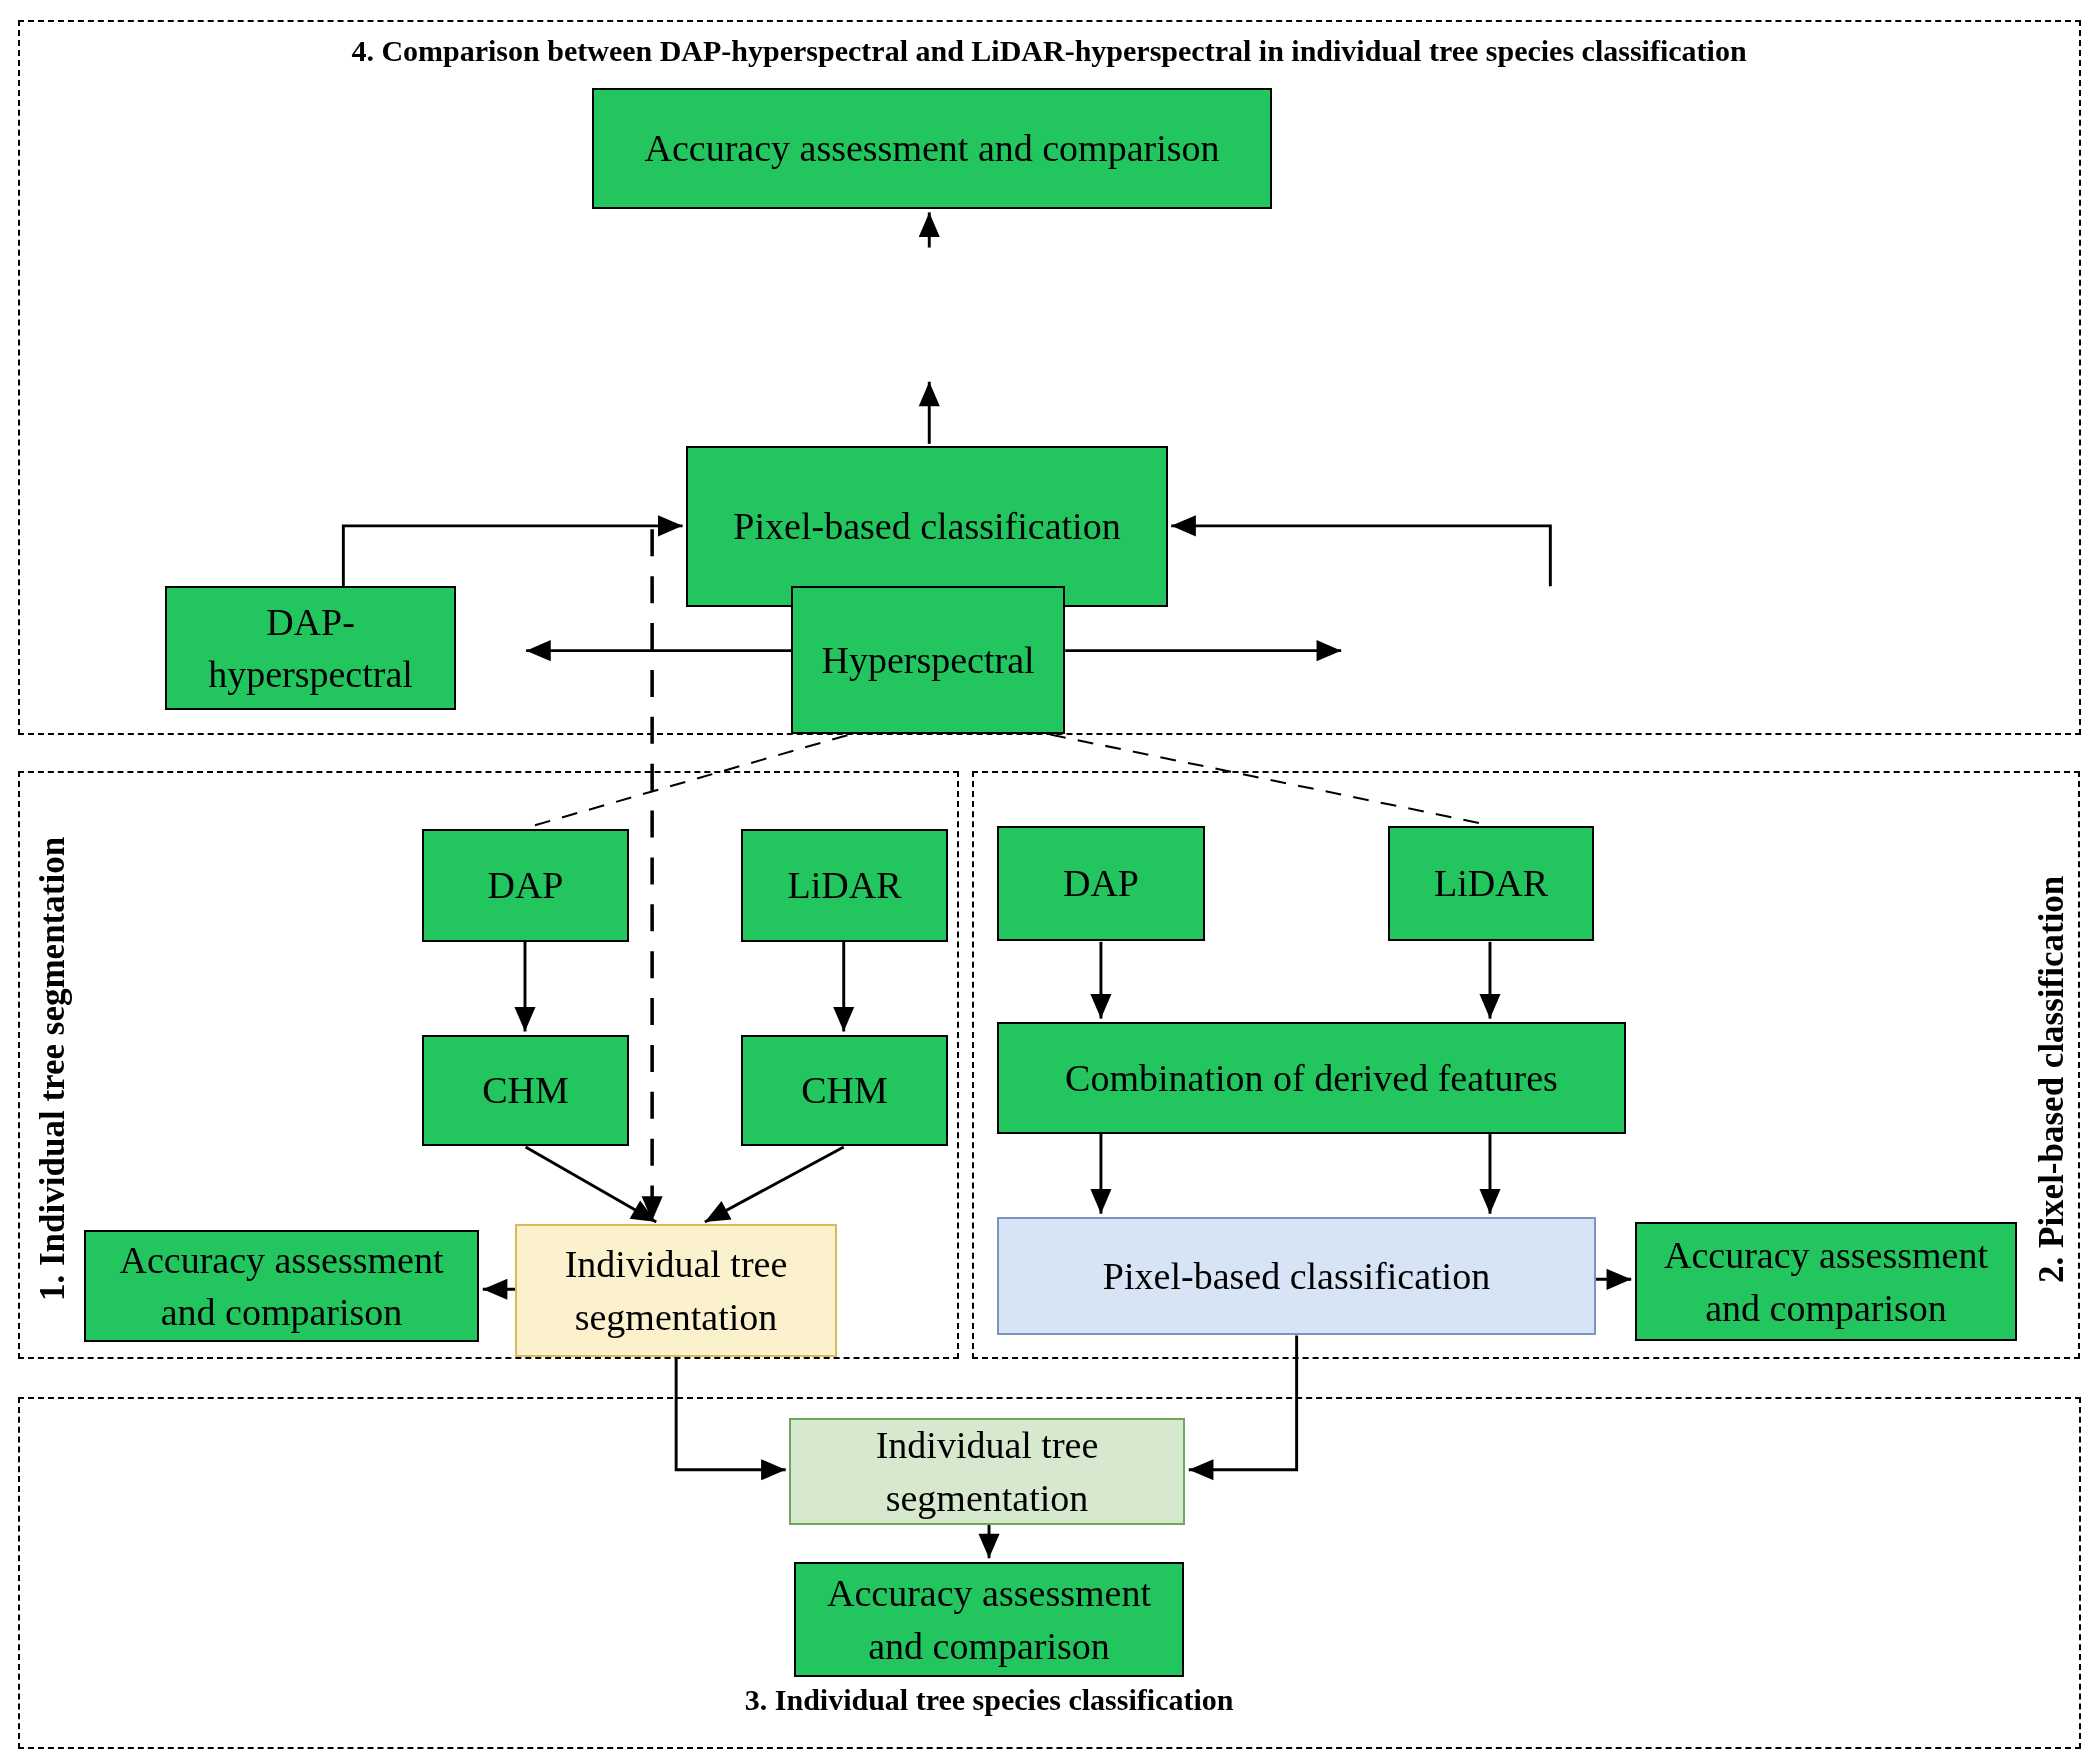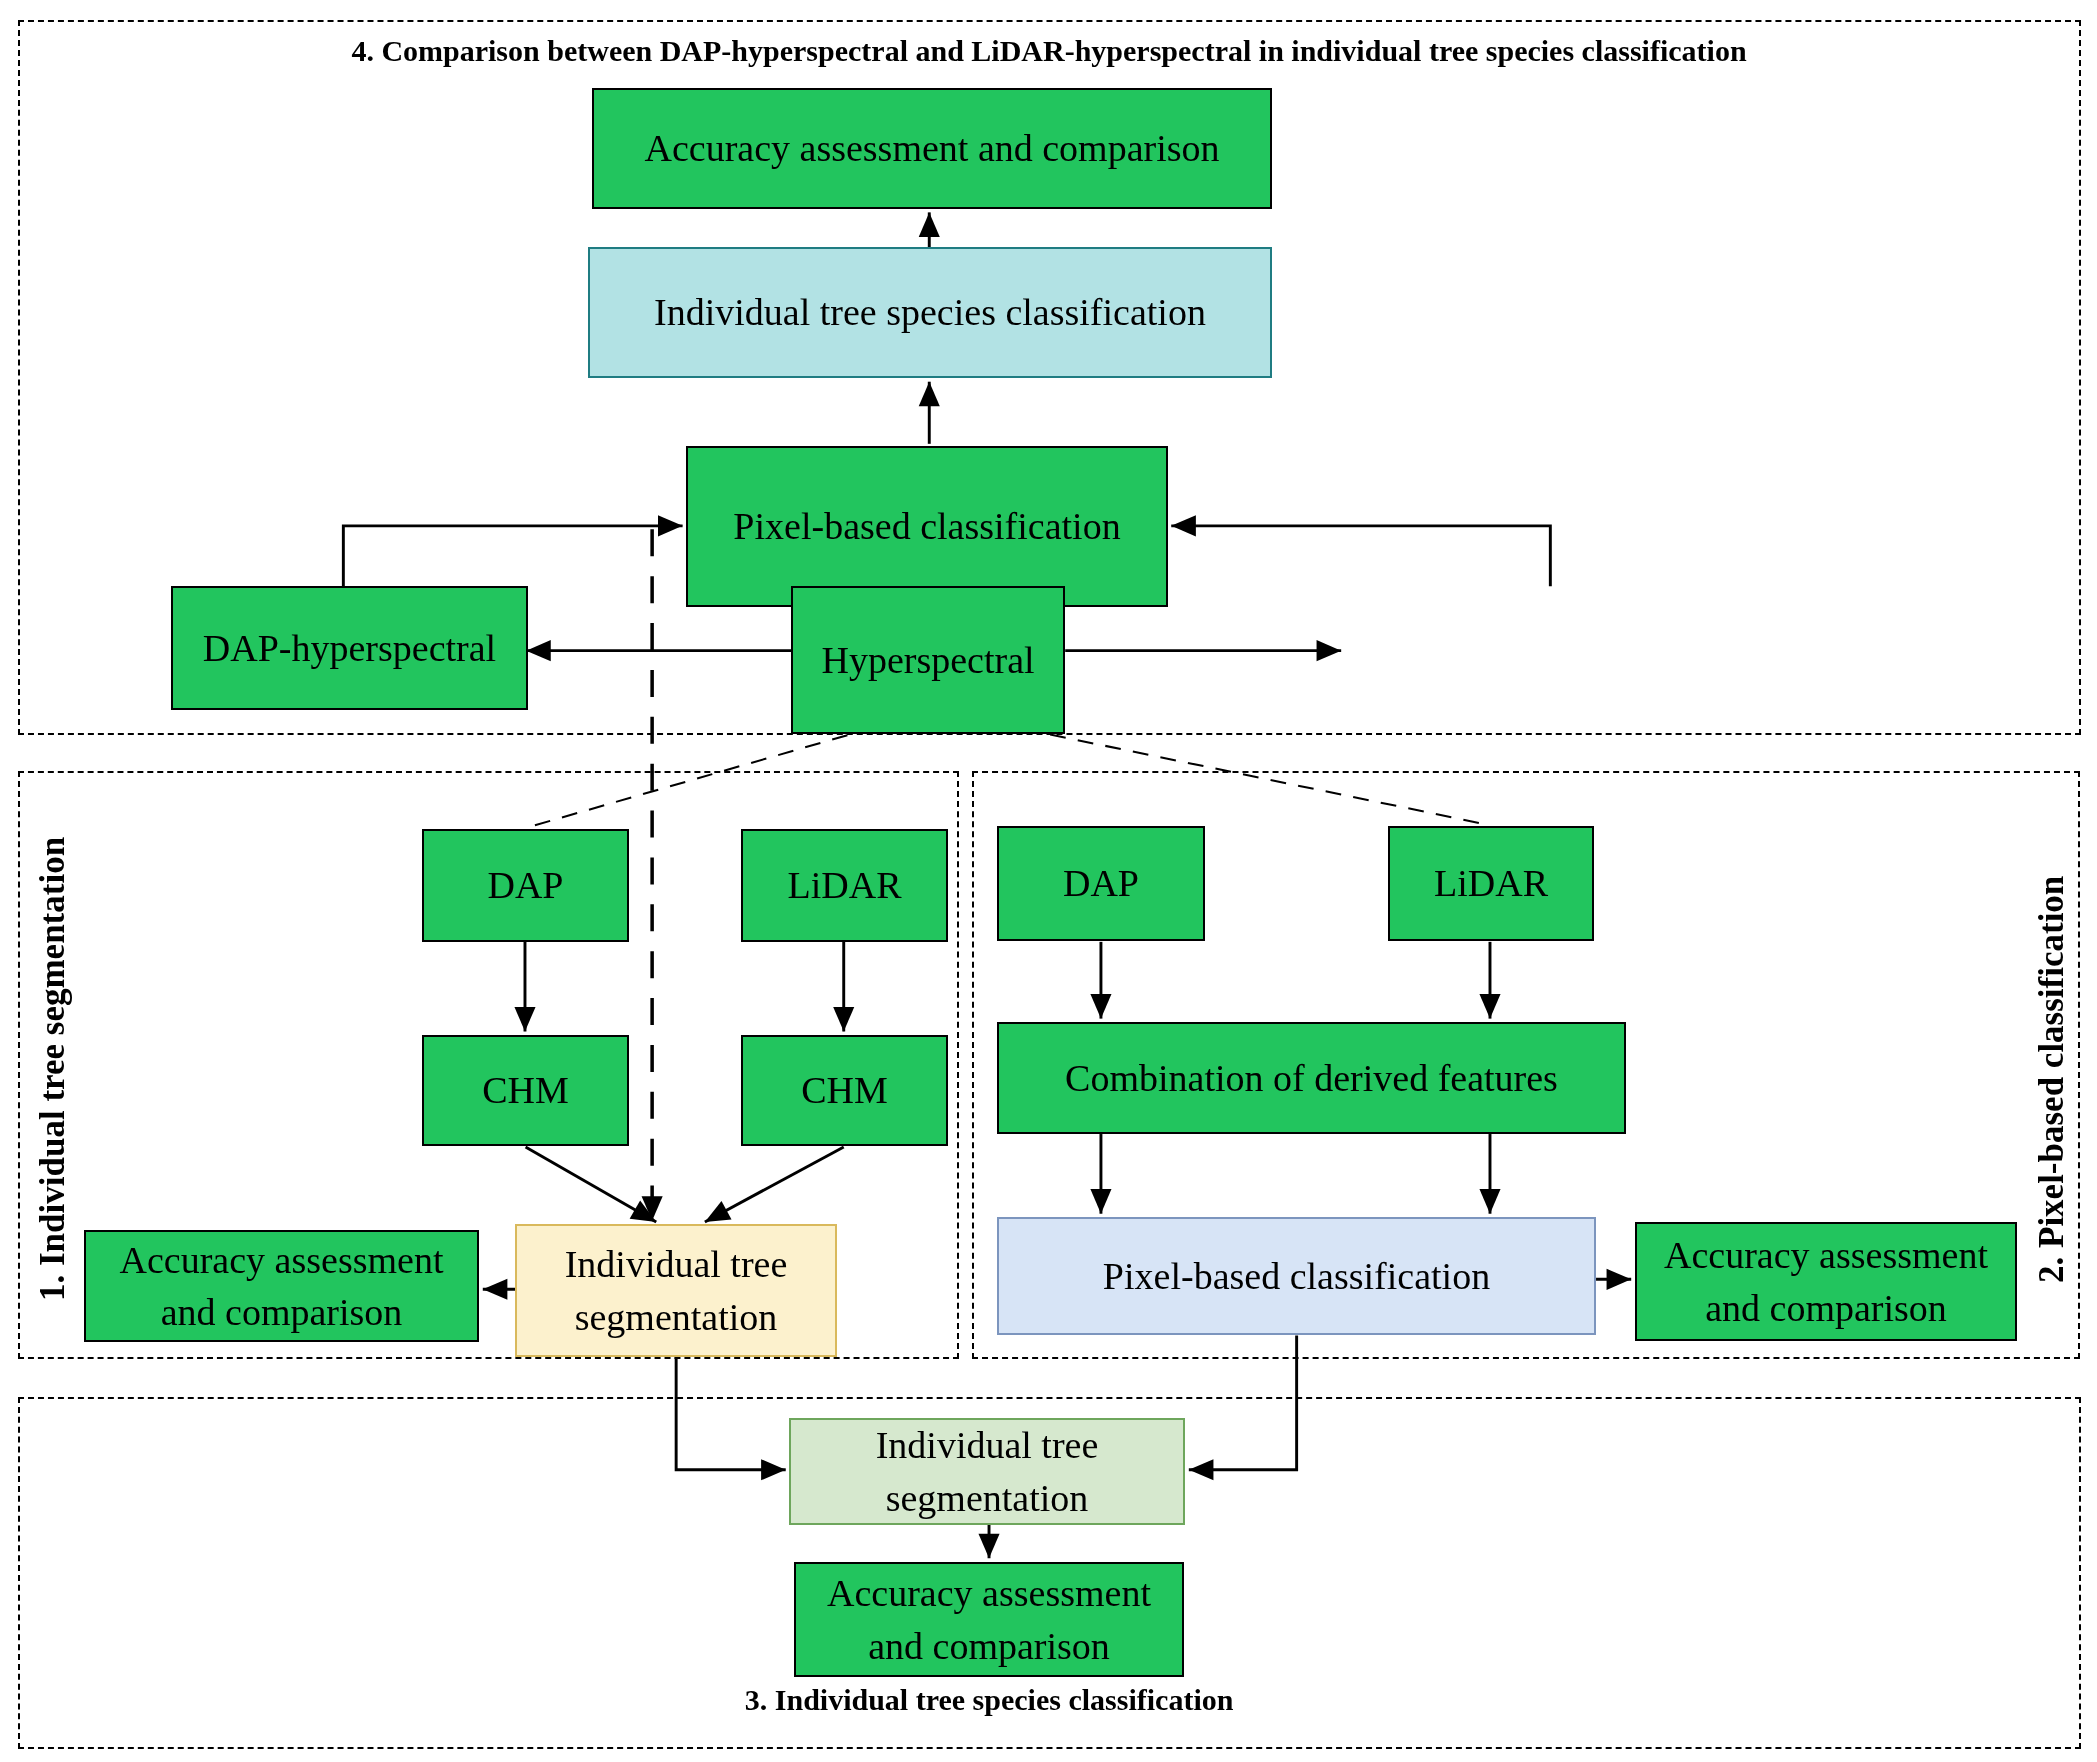--- a/index.html
+++ b/index.html
@@ -17,21 +17,21 @@
       display:flex;align-items:center;justify-content:center;text-align:center;
       font-size:38px;line-height:1.38;padding:0 5.9px;}
   .teal {background:var(--teal_fill);border:2.9px solid var(--teal_border);}
   .yellow{background:var(--yellow_fill);border:2.3px solid var(--yellow_border);}
   .blue {background:var(--blue_fill);border:2.3px solid var(--blue_border);}
   .green{background:var(--green_fill);border:2.3px solid var(--green_border);}
 
   #boxA{left:592px;top:88px;width:680px;height:121px;}
   #boxB{left:588px;top:247px;width:684px;height:131px;}
   #boxC{left:686px;top:446px;width:482px;height:161px;}
-  #boxD{left:171px;top:586px;width:357px;height:124px;}
+  #boxD{left:165px;top:586px;width:291px;height:124px;}
   #boxE{left:791px;top:586px;width:274px;height:148px;}
   #boxF{left:1345px;top:586px;width:412px;height:124px;}
 
   #dap1{left:422px;top:829px;width:207px;height:113px;}
   #lidar1{left:741px;top:829px;width:207px;height:113px;}
   #chm1{left:422px;top:1035px;width:207px;height:111px;}
   #chm2{left:741px;top:1035px;width:207px;height:111px;}
   #acc1{left:84px;top:1230px;width:395px;height:112px;}
   #yel{left:515px;top:1224px;width:322px;height:133px;}
 
@@ -105,21 +105,20 @@
   <div class="section" id="sec1"></div>
   <div class="section" id="sec2"></div>
   <div class="section" id="sec3"></div>
 
   <div class="htitle" id="title4">4. Comparison between DAP-hyperspectral and LiDAR-hyperspectral in individual tree species classification</div>
   <div class="vlabel" id="vlabel1">1. Individual tree segmentation</div>
   <div class="vlabel" id="vlabel2">2. Pixel-based classification</div>
   <div class="htitle" id="title3">3. Individual tree species classification</div>
 
   <div class="bx" id="boxA">Accuracy assessment and comparison</div>
-  <div class="bx teal" id="boxB">Individual tree species classification</div>
   <div class="bx" id="boxC">Pixel-based classification</div>
   <div class="bx" id="boxD">DAP-hyperspectral</div>
   <div class="bx" id="boxE">Hyperspectral</div>
 
   <div class="bx" id="dap1">DAP</div>
   <div class="bx" id="lidar1">LiDAR</div>
   <div class="bx" id="chm1">CHM</div>
   <div class="bx" id="chm2">CHM</div>
   <div class="bx" id="acc1">Accuracy assessment and comparison</div>
   <div class="bx yellow" id="yel">Individual tree segmentation</div>

